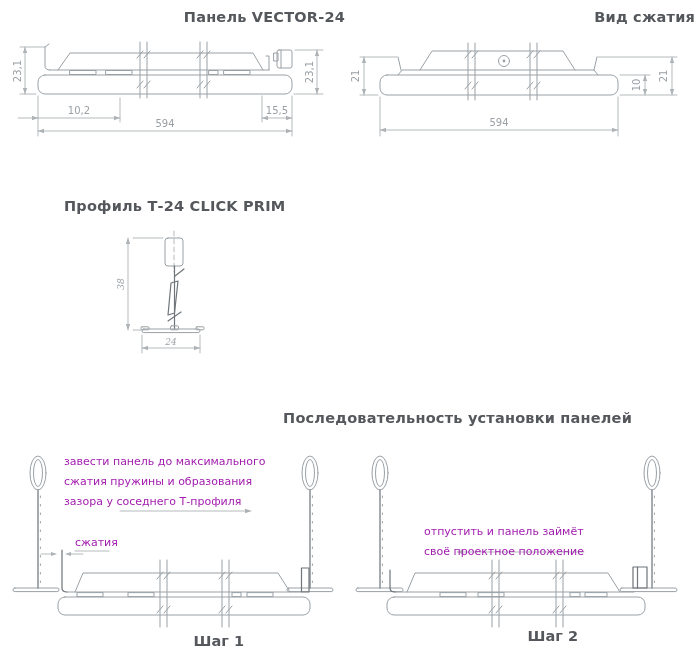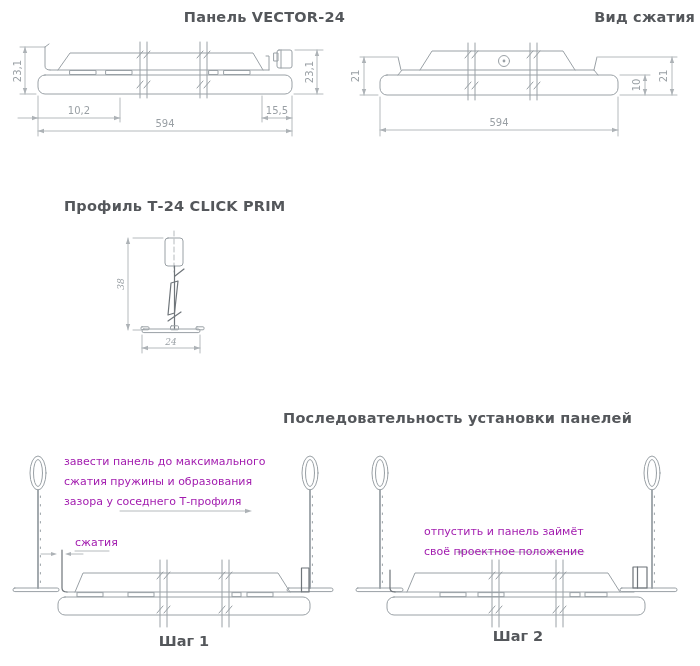--- a/index.html
+++ b/index.html
@@ -1,19 +1,19 @@
 <!DOCTYPE html>
 <html><head>
 <meta charset="utf-8">
 <style>
   html,body{margin:0;padding:0;background:#fff}
   .page{position:relative;width:700px;height:666px;background:#fff;overflow:hidden;
         font-family:"DejaVu Sans","Liberation Sans",sans-serif}
   .title{position:absolute;text-align:right;font-weight:bold;font-size:14.5px;color:#54575b;letter-spacing:.2px}
-  .caption{position:absolute;text-align:center;font-weight:bold;font-size:14.5px;color:#54575b}
+  .caption{position:absolute;text-align:right;font-weight:bold;font-size:14.5px;color:#54575b}
   .note{position:absolute;font-size:11px;line-height:20px;color:#a21caf;white-space:pre-line}
   svg{position:absolute;overflow:visible}
   .ln{stroke:#9aa1a6;fill:none;stroke-width:1;stroke-linejoin:round;stroke-linecap:round}
   .dk{stroke:#6f757a;fill:none;stroke-width:1.2;stroke-linejoin:round;stroke-linecap:round}
   .fw{fill:#fff;stroke:#9aa1a6;stroke-width:1}
   .dim{stroke:#adb2b6;fill:none;stroke-width:.9;stroke-linecap:round}
   .dimf{fill:#adb2b6;stroke:none}
   .dimt{fill:#9aa0a5;font-size:10px;font-family:"DejaVu Sans","Liberation Sans",sans-serif}
   .dimti{fill:#9aa0a5;font-size:9px;font-style:italic;font-family:"DejaVu Serif","Liberation Serif",serif}
 </style>

